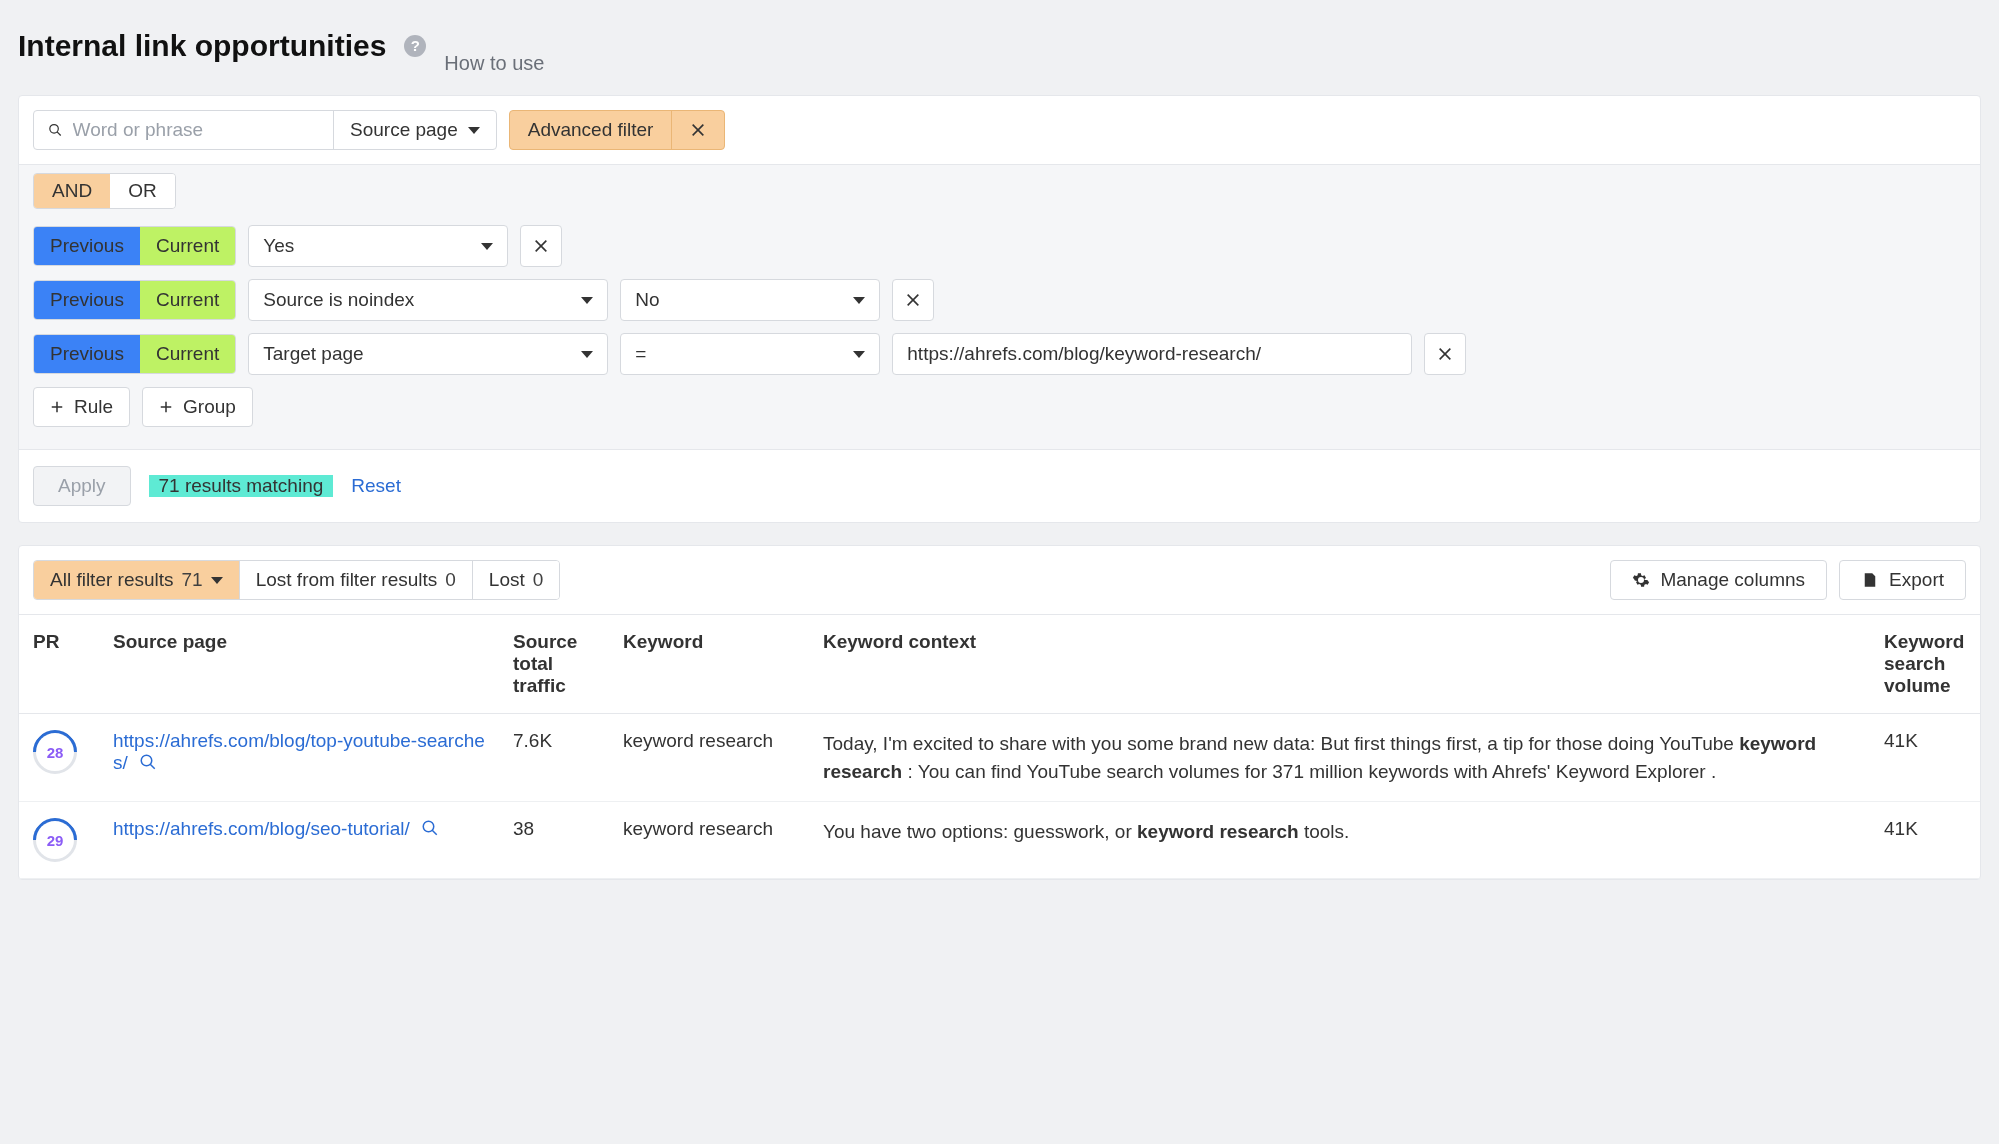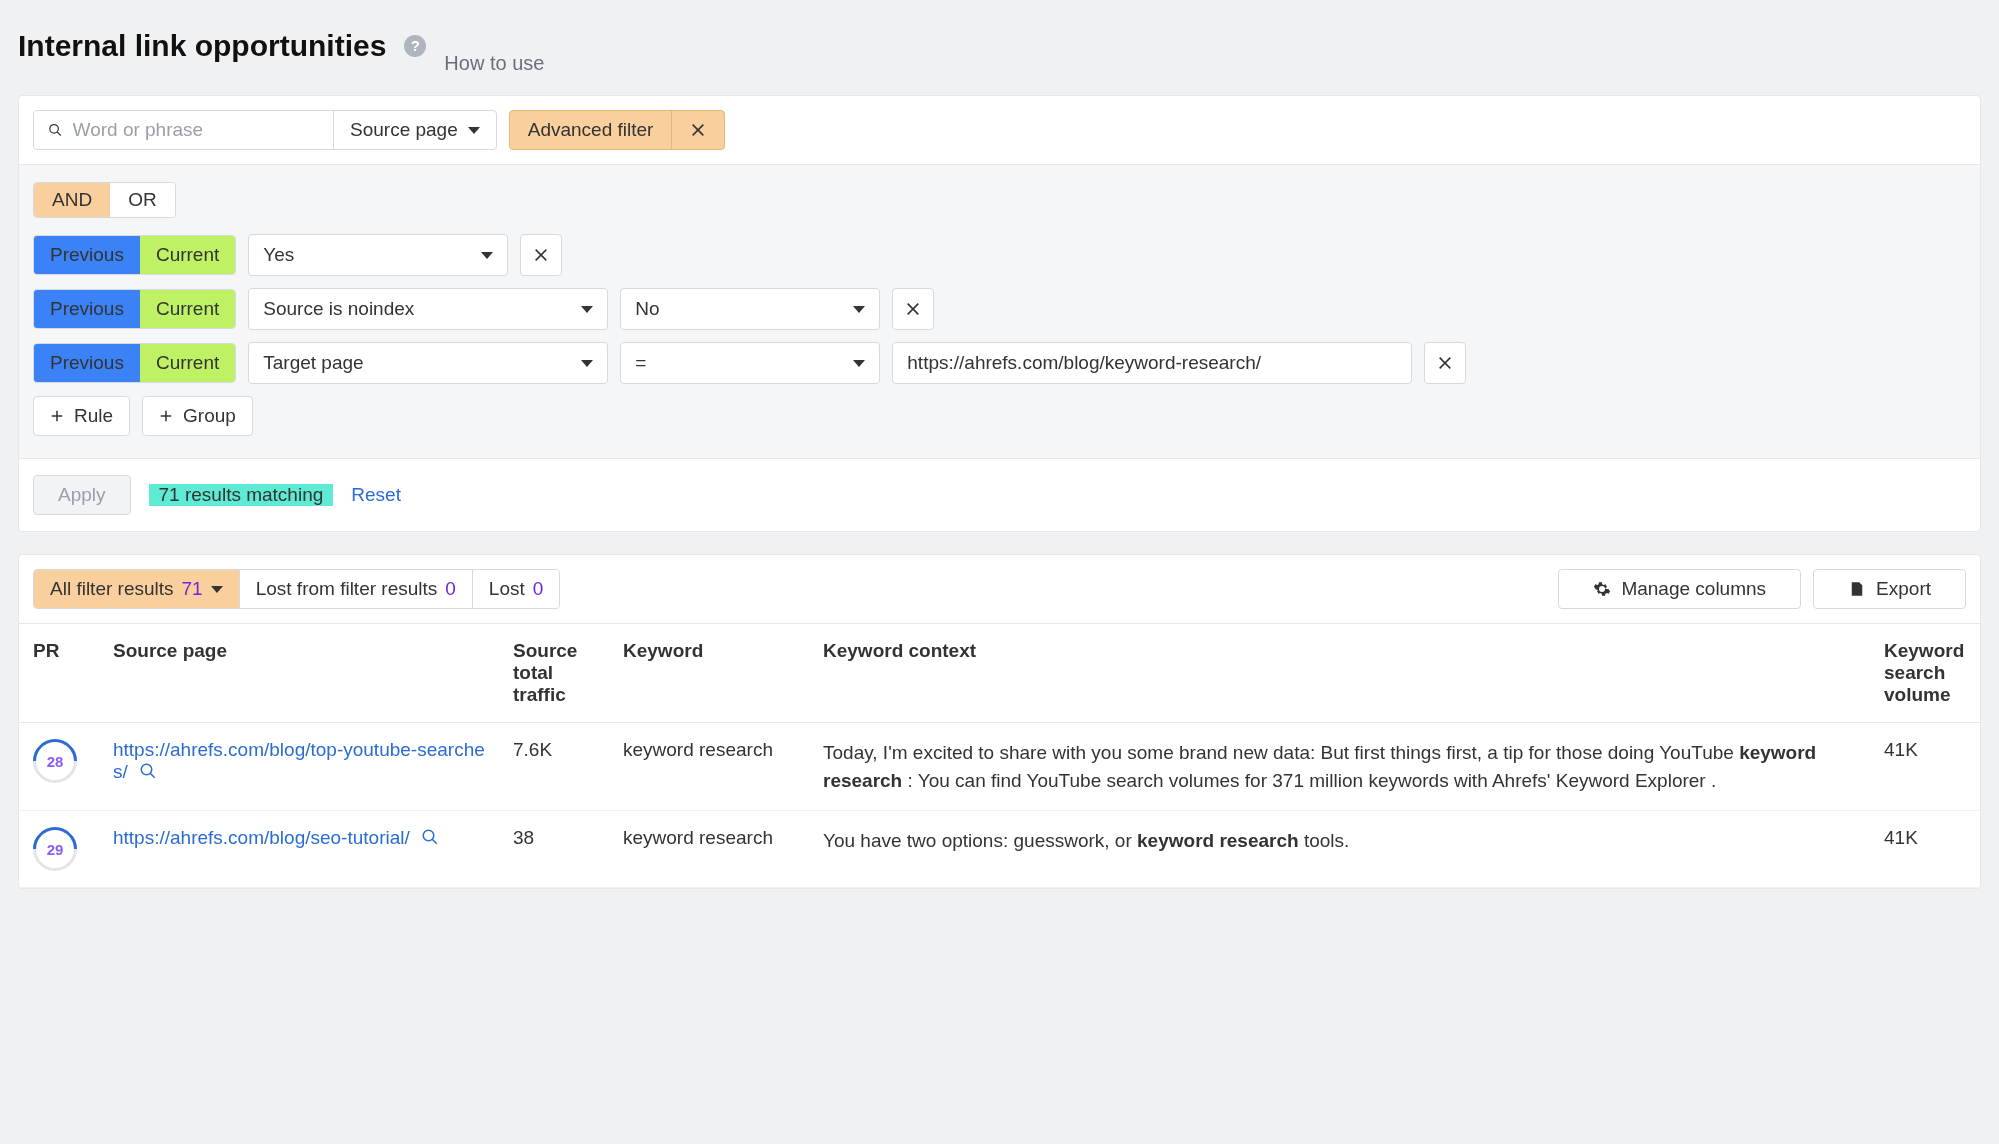--- a/index.html
+++ b/index.html
@@ -18,21 +18,21 @@
 .search-icon-svg { width: 16px; height: 16px; stroke: #333; fill: none; }
 .search-input { border: none; outline: none; font-size: 19px; color: #333; width: 100%; background: transparent; }
 .search-input::placeholder { color: #9aa0a9; }
 .src-seg { border-left: 1px solid #d6d9de; padding: 0 16px; height: 100%; display: flex; align-items: center; gap: 10px; cursor: pointer; }
 .caret { width: 0; height: 0; border-left: 6px solid transparent; border-right: 6px solid transparent; border-top: 7px solid #333; }
 
 .pill-group { display: flex; align-items: stretch; border: 1px solid #eab676; border-radius: 4px; overflow: hidden; height: 40px; background: #f9cf9e; }
 .pill-seg { display: flex; align-items: center; padding: 0 18px; font-size: 19px; color: #333; }
 .pill-seg.x { border-left: 1px solid #eab676; cursor: pointer; }
 
-.rules-area { background: #f5f6f8; border-top: 1px solid #e5e7eb; border-bottom: 1px solid #e5e7eb; padding: 17px 14px 22px; }
+.rules-area { background: #f5f6f8; border-top: 1px solid #e5e7eb; border-bottom: 1px solid #e5e7eb; padding: 8px 14px 22px; }
 .andor { display: inline-flex; border: 1px solid #d6d9de; border-radius: 4px; overflow: hidden; margin-bottom: 16px; }
 .andor .seg { padding: 6px 18px; font-size: 19px; cursor: pointer; background: #fff; }
 .andor .seg.active { background: #f9cf9e; }
 
 .rule-row { display: flex; align-items: center; gap: 12px; margin-bottom: 12px; }
 .prevcur { display: inline-flex; border: 1px solid #d6d9de; border-radius: 4px; overflow: hidden; }
 .prevcur .seg { padding: 8px 16px; font-size: 19px; cursor: pointer; background: #3b82f6; }
 .prevcur .seg.active { background: #bef264; }
 
 .select { display: flex; align-items: center; justify-content: space-between; gap: 14px; border: 1px solid #d6d9de; border-radius: 4px; background: #fff; padding: 8px 14px; min-width: 360px; height: 42px; cursor: pointer; }
@@ -51,23 +51,23 @@
 .apply-row { display: flex; align-items: center; gap: 18px; padding: 16px 14px; }
 .apply-btn { border: 1px solid #d6d9de; border-radius: 4px; background: #f2f3f5; color: #9aa0a9; padding: 8px 24px; font-size: 19px; cursor: default; }
 .hl { background: #5eead4; padding: 0 10px; font-size: 19px; color: #333; }
 .reset { color: #2b6cd4; font-size: 19px; cursor: pointer; }
 
 .results-bar { display: flex; align-items: center; justify-content: space-between; padding: 14px 14px; }
 .tab-group { display: flex; border: 1px solid #d6d9de; border-radius: 4px; overflow: hidden; }
 .tab { padding: 8px 16px; font-size: 19px; display: flex; align-items: center; gap: 8px; background: #fff; cursor: pointer; }
 .tab + .tab { border-left: 1px solid #d6d9de; }
 .tab.active { background: #f9cf9e; }
-.tab .count { color: #6d28d9; }
+.tab .count { color: #404040; }
 .right-actions { display: flex; gap: 12px; }
-.outline-btn { display: inline-flex; align-items: center; gap: 10px; border: 1px solid #d6d9de; border-radius: 4px; background: #fff; padding: 8px 34px; font-size: 19px; cursor: pointer; }
+.outline-btn { display: inline-flex; align-items: center; gap: 10px; border: 1px solid #d6d9de; border-radius: 4px; background: #fff; padding: 8px 21px; font-size: 19px; cursor: pointer; }
 .gear-svg, .dl-svg { width: 18px; height: 18px; }
 
 .table { width: 100%; border-collapse: collapse; }
 .table th { text-align: left; font-size: 19px; font-weight: 700; padding: 16px 14px; border-top: 1px solid #e5e7eb; border-bottom: 1px solid #e5e7eb; vertical-align: top; }
 .table td { font-size: 19px; padding: 16px 14px; border-bottom: 1px solid #eef0f2; vertical-align: top; }
 .pr-badge { width: 44px; height: 44px; border-radius: 50%; border: 3px solid #e1e4e9; position: relative; display: flex; align-items: center; justify-content: center; font-size: 15px; font-weight: 700; color: #8b5cf6; }
 .pr-badge::after { content: ""; position: absolute; inset: -3px; border-radius: 50%; border: 3px solid transparent; border-top-color: #2b6cd4; border-right-color: #2b6cd4; transform: rotate(-45deg); }
 .link { color: #2b6cd4; word-break: break-all; }
 .sm-search { width: 18px; height: 18px; stroke: #2b6cd4; fill: none; vertical-align: -2px; margin-left: 6px; }
 td.context { color: #333; line-height: 1.45; max-width: 540px; }

